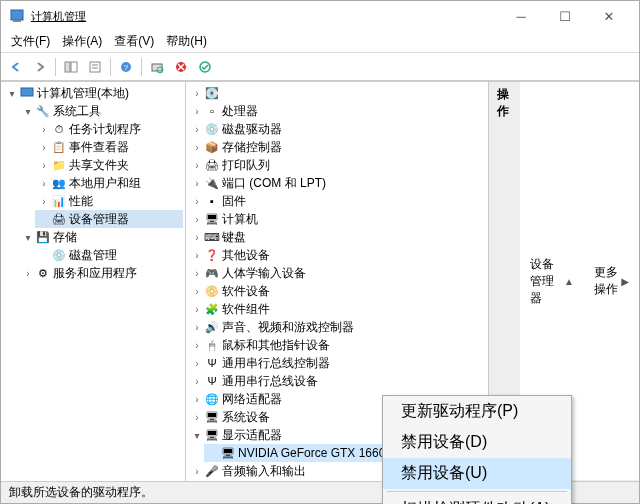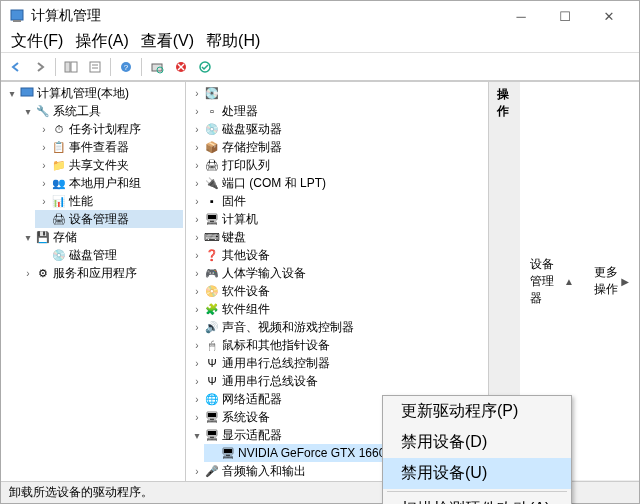--- a/index.html
+++ b/index.html
@@ -1,24 +1,24 @@
 <!DOCTYPE html>
 <html><head>
 <meta charset="utf-8">
 <style>
 * { box-sizing: border-box; margin: 0; padding: 0; font-family: "Microsoft YaHei", "Segoe UI", sans-serif; }
 body { background: #f0f0f0; width: 640px; height: 504px; overflow: hidden; font-size: 12px; }
 .window { background: #fff; width: 640px; height: 504px; display: flex; flex-direction: column; border: 1px solid #aaa; }
 .titlebar { height: 30px; display: flex; align-items: center; padding: 0 8px; background: #fff; }
 .titlebar .icon { width: 16px; height: 16px; margin-right: 6px; }
-.titlebar .title { flex: 1; font-size: 14px; }
+.titlebar .title { flex: 1; font-size: 11px; text-decoration: underline; }
 .titlebar .winbtns { display: flex; gap: 0; }
 .titlebar .winbtns span { width: 44px; height: 28px; display: flex; align-items: center; justify-content: center; font-size: 13px; color: #555; }
 .menubar { height: 22px; display: flex; align-items: center; padding: 0 4px; border-bottom: 1px solid #ddd; }
-.menubar span { padding: 2px 6px; font-size: 16px; cursor: default; }
+.menubar span { padding: 2px 6px; font-size: 12px; cursor: default; }
 .toolbar { height: 28px; display: flex; align-items: center; padding: 2px 4px; border-bottom: 1px solid #ccc; gap: 2px; }
 .toolbar .tbtn { width: 22px; height: 22px; display: flex; align-items: center; justify-content: center; font-size: 12px; border: 1px solid transparent; }
 .toolbar .sep { width: 1px; height: 18px; background: #ccc; margin: 0 2px; }
 .main { flex: 1; display: flex; border-top: 1px solid #ccc; min-height: 0; }
 .left-pane { width: 185px; border-right: 1px solid #ccc; overflow: auto; padding: 2px; background: #fff; }
 .mid-pane { flex: 1; border-right: 1px solid #ccc; overflow: auto; padding: 2px; background: #fff; }
 .right-pane { width: 150px; background: #fff; display: flex; flex-direction: row; }
 .right-header { background: #eee; padding: 4px 8px; font-weight: bold; border-bottom: 1px solid #ccc; }
 .right-item { padding: 6px 10px; border-bottom: 1px solid #eee; display: flex; justify-content: space-between; align-items: center; }
 .right-item .arrow { font-size: 10px; color: #555; }

